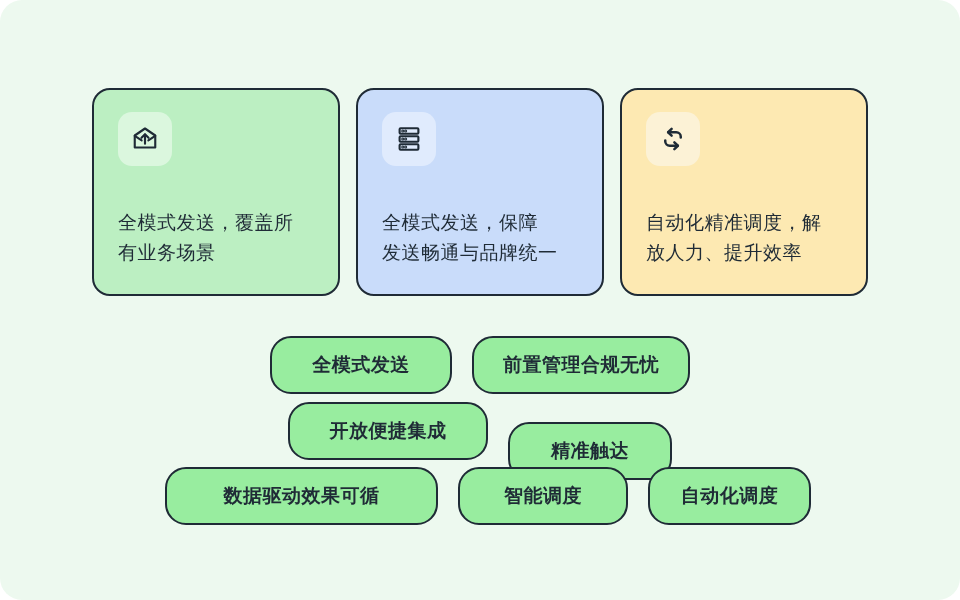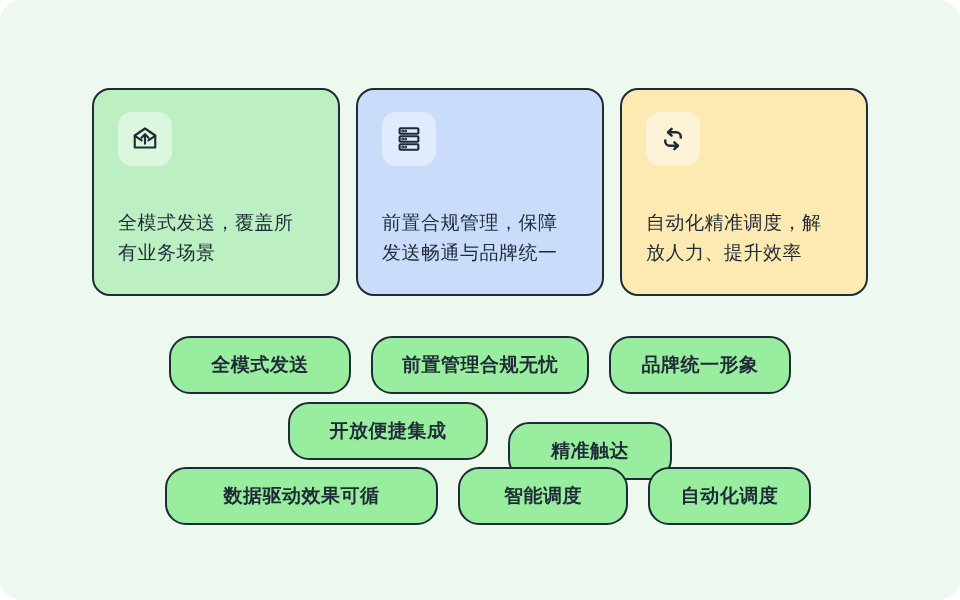--- a/index.html
+++ b/index.html
@@ -125,21 +125,21 @@
           <rect x="4.5" y="9.8" width="15" height="4.4" rx="0.8"></rect>
           <rect x="4.5" y="16.2" width="15" height="4.4" rx="0.8"></rect>
           <circle cx="7" cy="5.6" r="0.4" fill="currentColor"></circle>
           <circle cx="9.3" cy="5.6" r="0.4" fill="currentColor"></circle>
           <circle cx="7" cy="12" r="0.4" fill="currentColor"></circle>
           <circle cx="9.3" cy="12" r="0.4" fill="currentColor"></circle>
           <circle cx="7" cy="18.4" r="0.4" fill="currentColor"></circle>
           <circle cx="9.3" cy="18.4" r="0.4" fill="currentColor"></circle>
         </svg>
       </div>
-      <div class="card-text">前置合规管理，保障
+      <div class="card-text">全模式发送，保障
 发送畅通与品牌统一</div>
     </div>
 
     <div class="card card-amber">
       <div class="card-icon">
         <svg class="icon-svg" width="30" height="30" viewBox="0 0 24 24" fill="none" stroke="currentColor" stroke-width="2" stroke-linecap="round" stroke-linejoin="round">
           <path d="M8.2 6.6 H14.6 A3.6 3.6 0 0 1 18.2 10.2 V10.8"></path>
           <path d="M10.9 3.9 L8.1 6.6 L10.9 9.3"></path>
           <path d="M15.8 17.4 H9.4 A3.6 3.6 0 0 1 5.8 13.8 V13.2"></path>
           <path d="M13.1 14.7 L15.9 17.4 L13.1 20.1"></path>
@@ -147,21 +147,20 @@
       </div>
       <div class="card-text">自动化精准调度，解
 放人力、提升效率</div>
     </div>
 
   </div>
 
   <div class="pill-row row-1">
     <div class="pill w182">全模式发送</div>
     <div class="pill w218">前置管理合规无忧</div>
-    <div class="pill w182">品牌统一形象</div>
   </div>
 
   <div class="pill-row row-2">
     <div class="pill w200">开放便捷集成</div>
     <div class="pill w164">精准触达</div>
   </div>
 
   <div class="pill-row row-3">
     <div class="pill w273">数据驱动效果可循</div>
     <div class="pill w170">智能调度</div>

